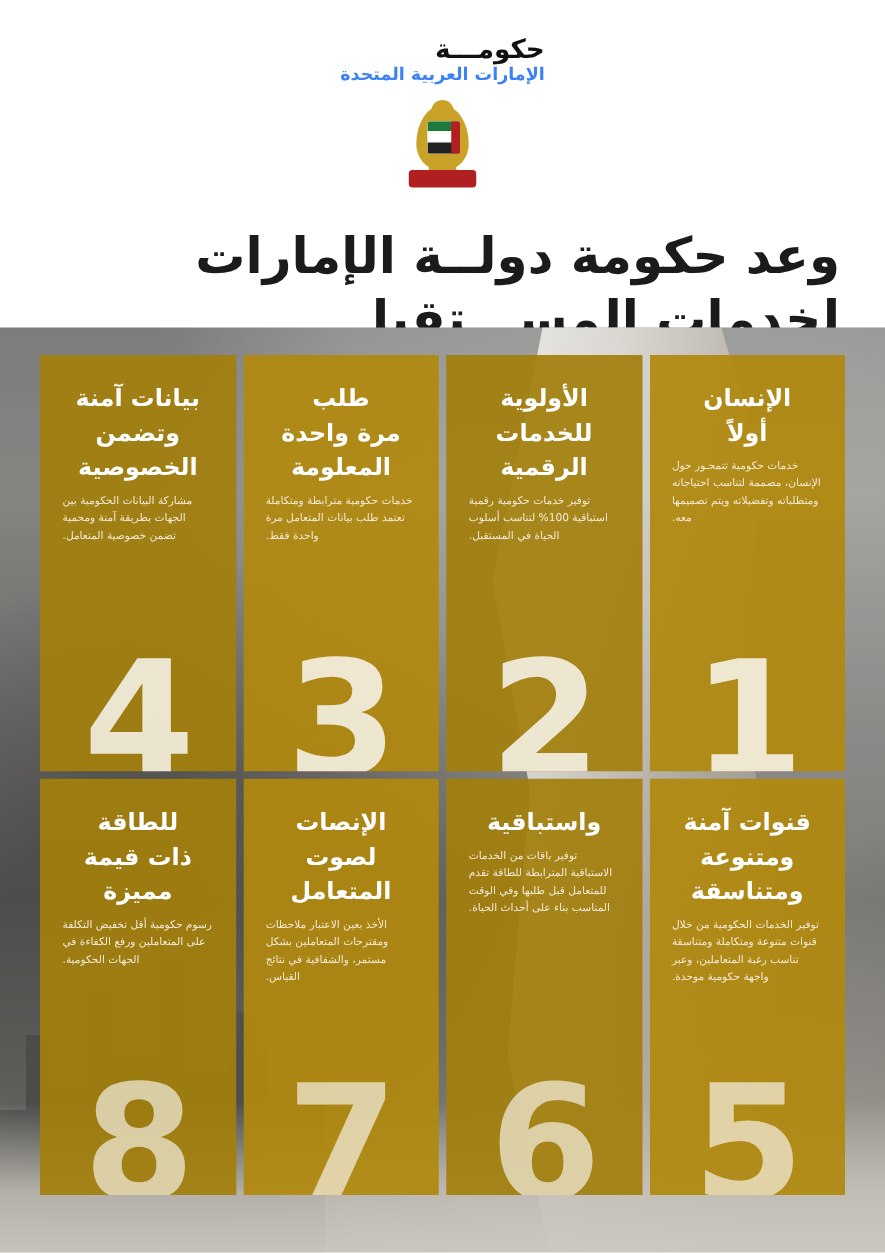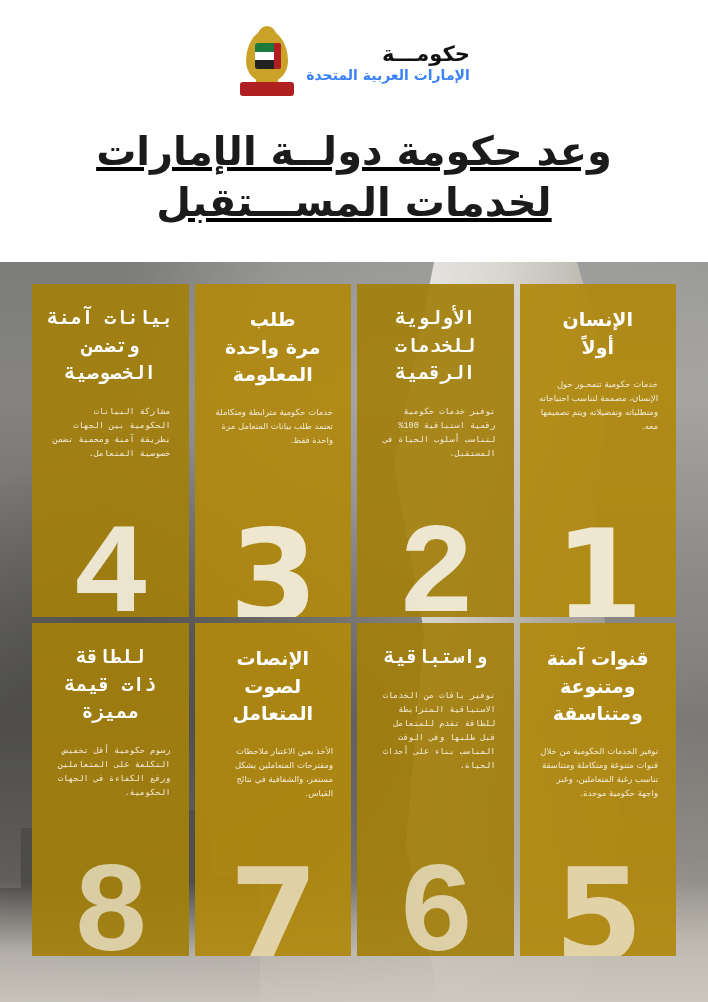--- a/index.html
+++ b/index.html
@@ -16,20 +16,21 @@
   }
 
   
   .header {
     height: 262px;
     background: #ffffff;
     position: relative;
   }
   .emblem-row {
     display: flex;
+    flex-direction: column;
     align-items: center;
     justify-content: center;
     gap: 10px;
     padding-top: 26px;
   }
   .emblem {
     width: 58px;
     height: 74px;
     position: relative;
     flex: 0 0 auto;
@@ -101,24 +102,22 @@
     color: #111111;
     letter-spacing: 1px;
   }
   .gov-text .l2 {
     font-size: 14px;
     font-weight: bold;
     color: #3b82f6;
   }
 
   .title-block {
-    text-align: center;
     margin-top: 26px;
     padding: 0 36px;
-    text-decoration: underline;
   }
   .title-block .t-line {
     font-size: 40px;
     font-weight: bold;
     color: #1b1b1b;
     line-height: 1.28;
     letter-spacing: 1px;
   }
 
   
@@ -183,35 +182,35 @@
     grid-template-rows: repeat(2, 1fr);
     gap: 6px;
   }
   .tile {
     position: relative;
     background: rgba(176,137,14,0.93);
     overflow: hidden;
     padding: 16px 12px 0 12px;
     box-sizing: border-box;
   }
-  .tile.dim { background: rgba(163,127,13,0.93); font-family: Liberation Mono, monospace; }
+  .tile.dim { background: rgba(163,127,13,0.93); }
   .tile .t-head {
     color: #ffffff;
     font-size: 19px;
     font-weight: bold;
     line-height: 1.45;
     text-align: center;
     margin-top: 6px;
   }
   .tile .t-body {
     color: #f3ead6;
     font-size: 8.5px;
     line-height: 1.65;
-    text-align: right;
-    margin-top: 16px;
+    text-align: left;
+    margin-top: 5px;
     padding: 0 6px;
   }
   .tile .t-num {
     position: absolute;
     left: 0;
     right: 0;
     bottom: -24px;
     text-align: center;
     font-size: 128px;
     font-weight: bold;

